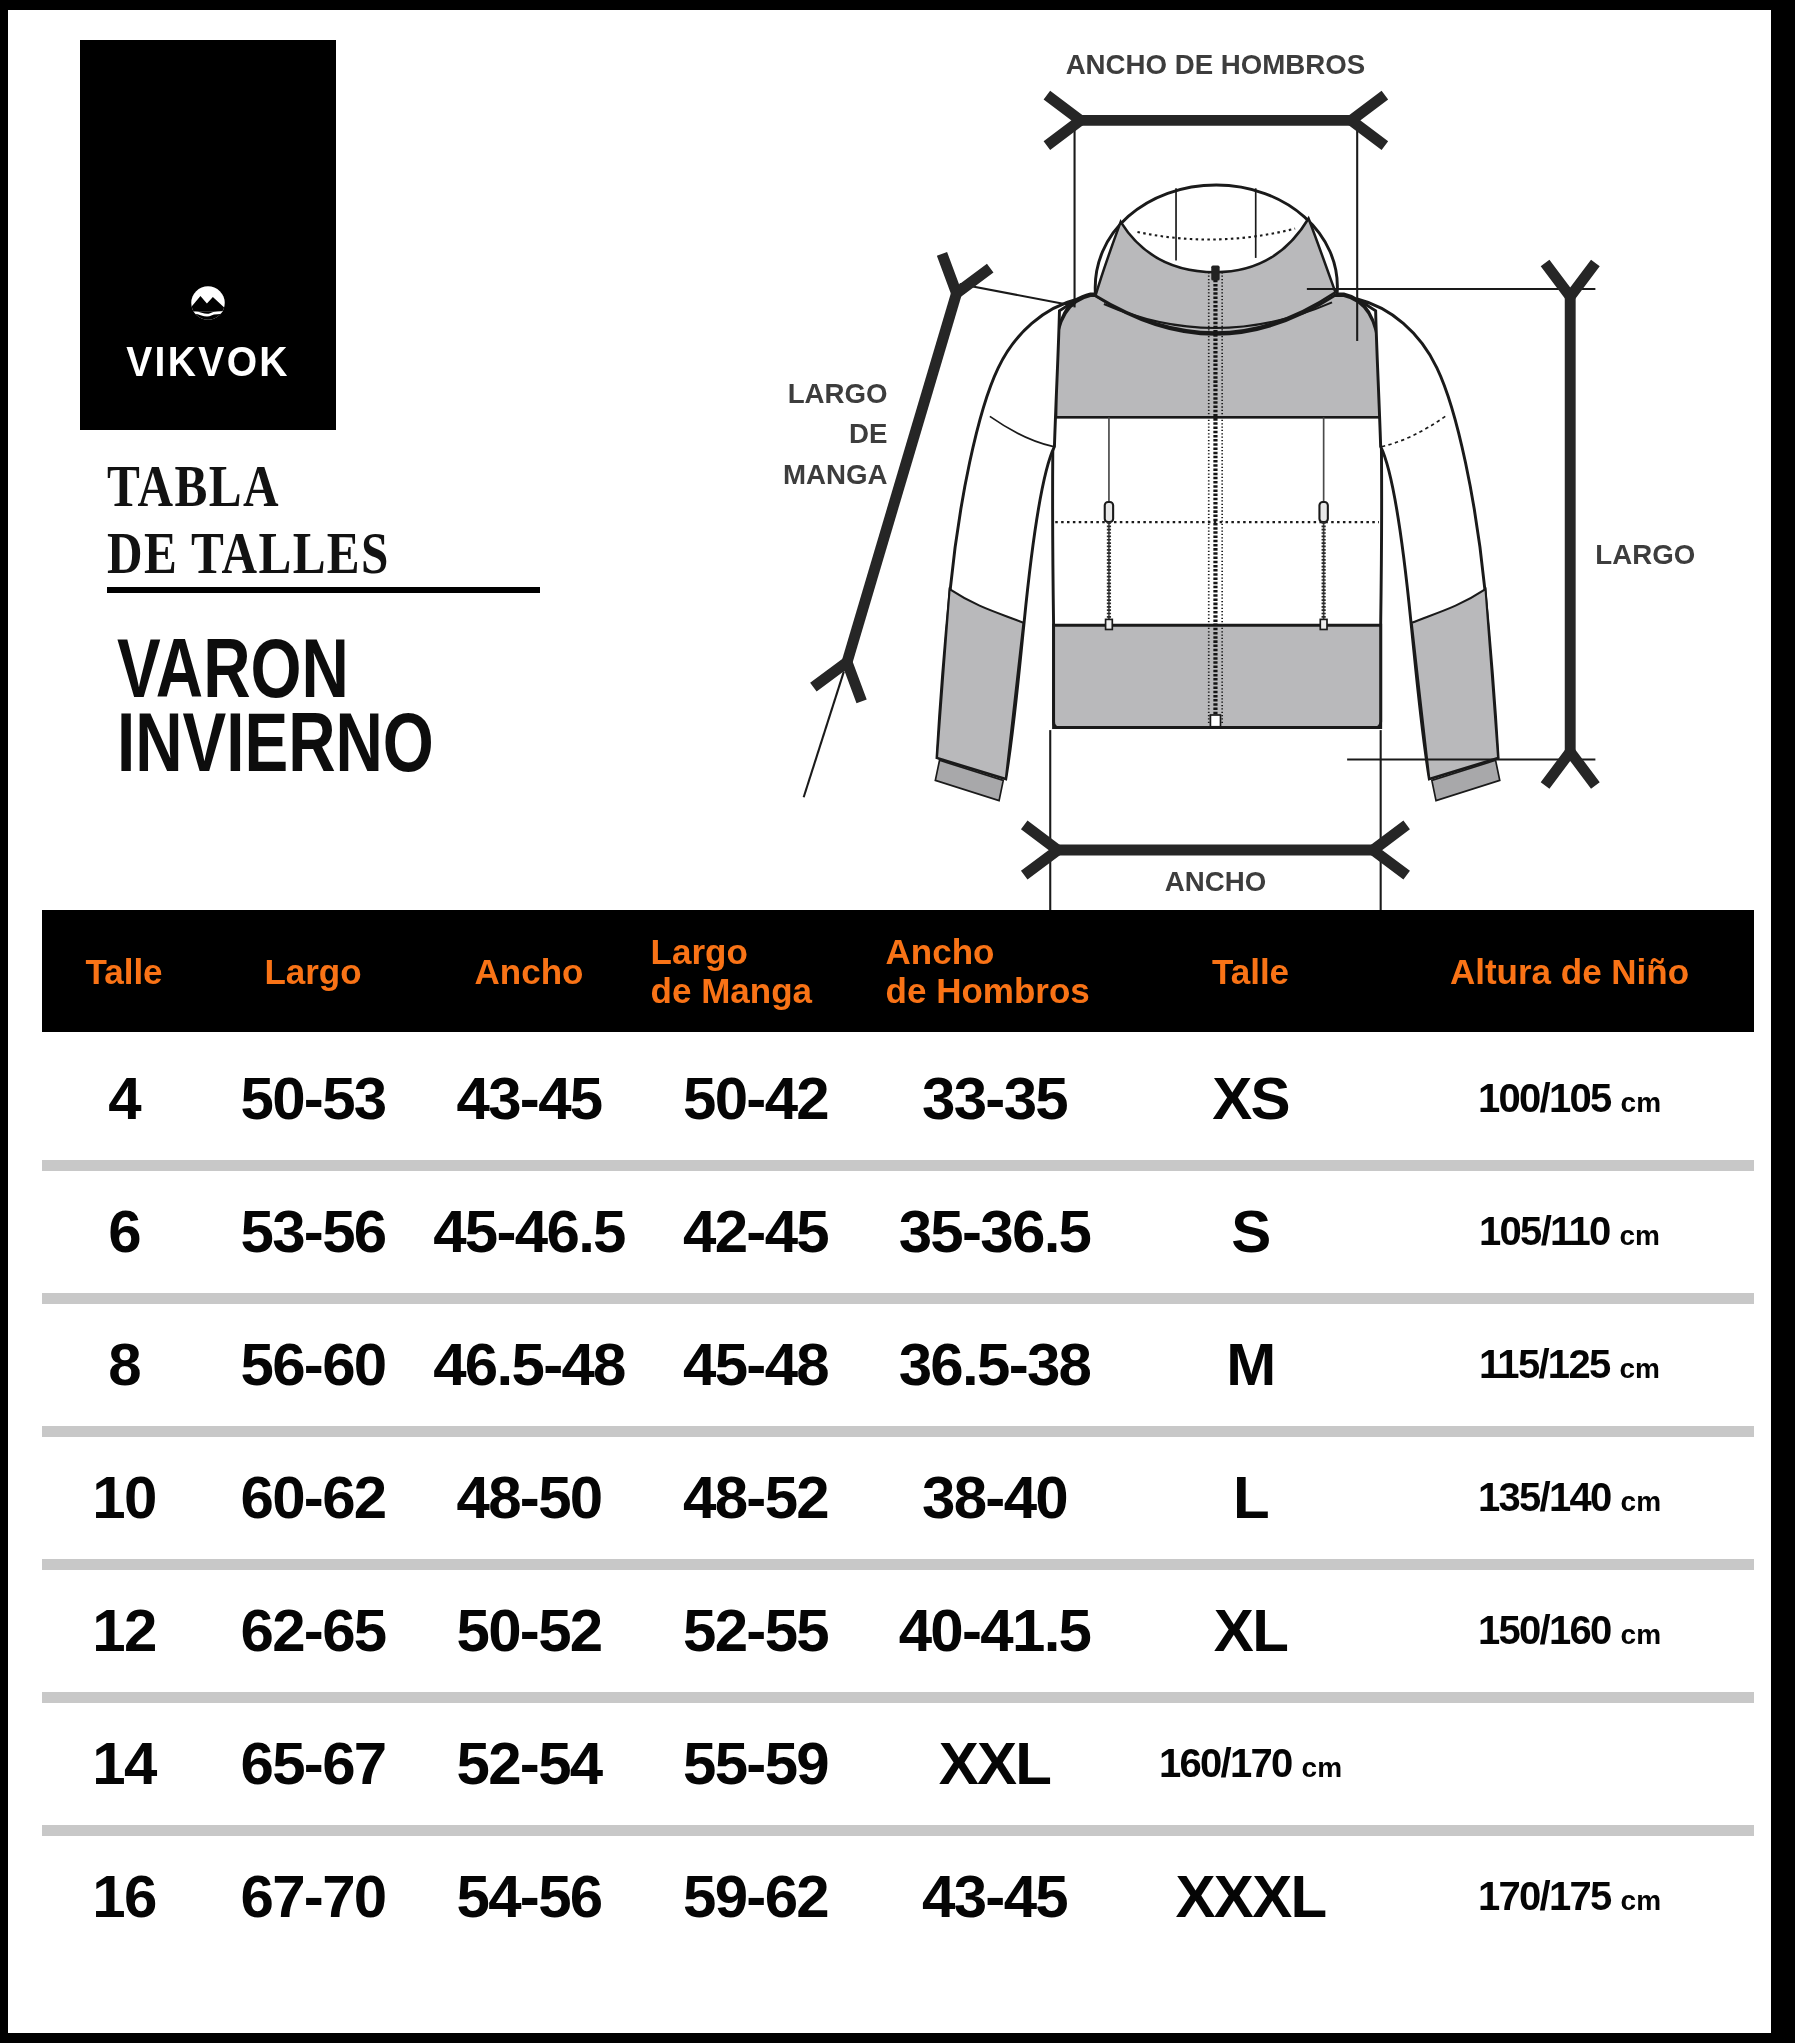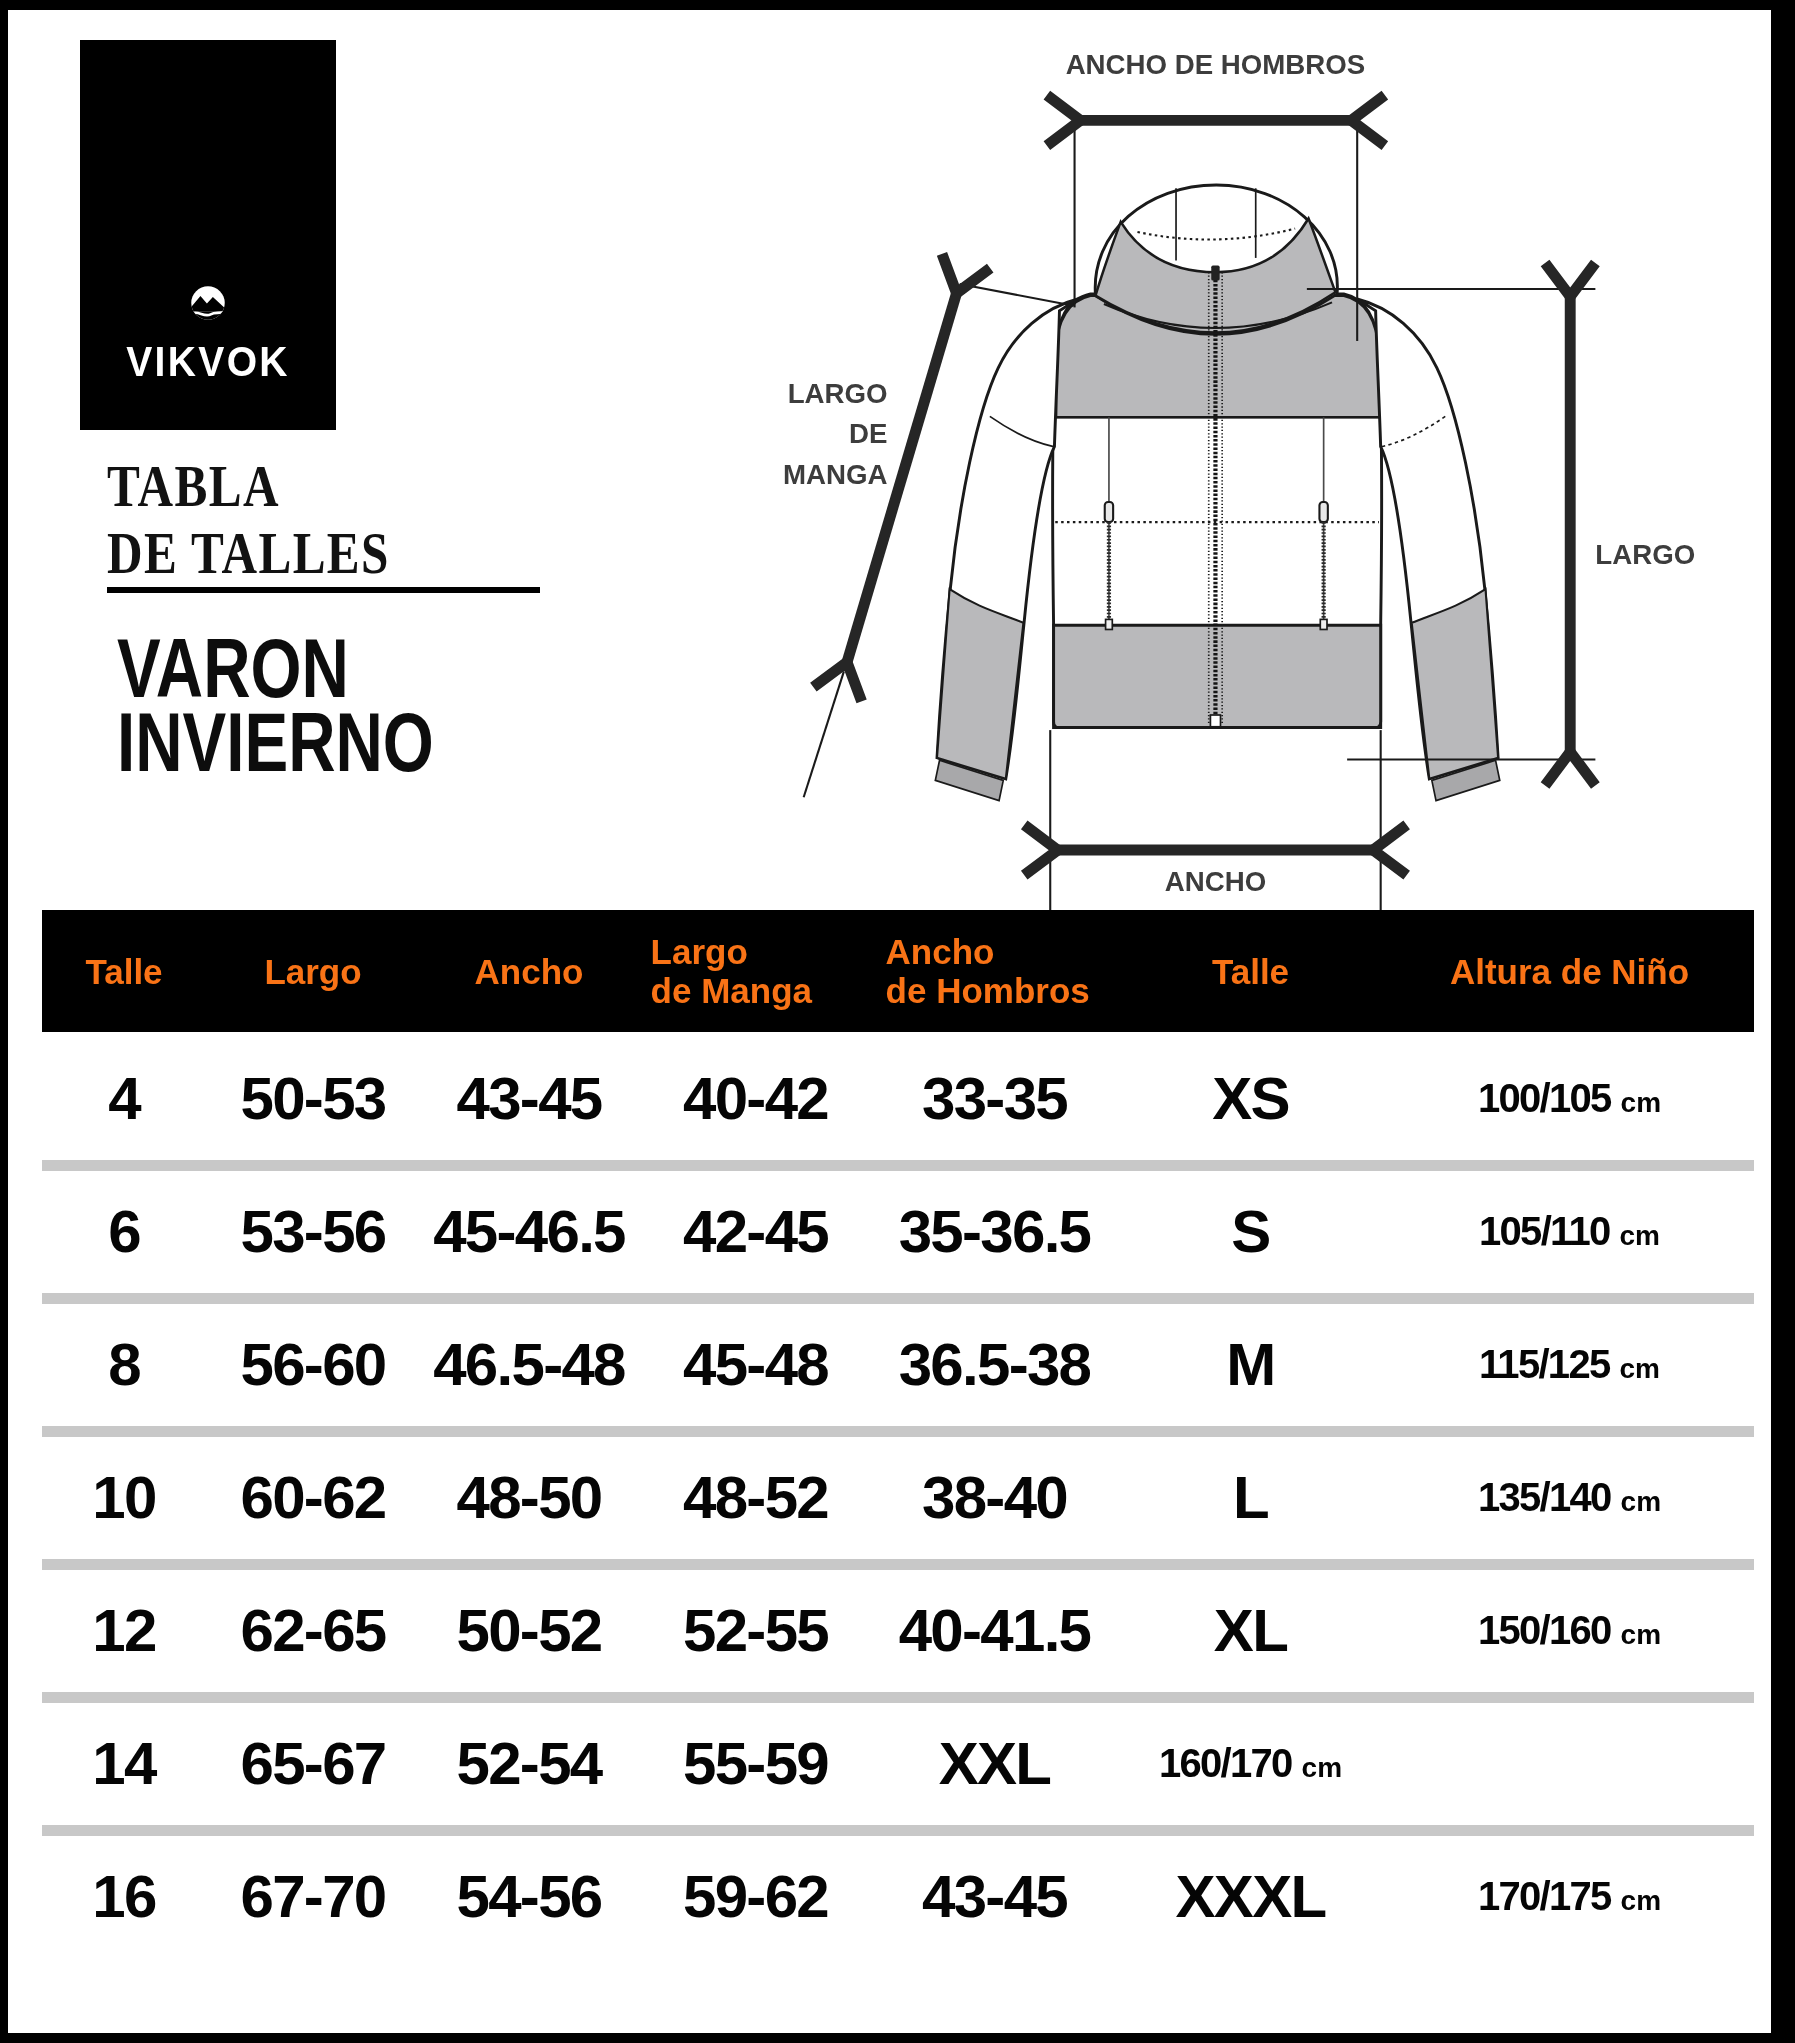--- a/index.html
+++ b/index.html
@@ -216,21 +216,21 @@
       <span>Altura de Niño</span>
     </div>
   </div>
 
   <div class="tbody">
 
       <div class="trow">
         <div class="dcell"><span class="num">4</span></div>
         <div class="dcell"><span class="num">50-53</span></div>
         <div class="dcell"><span class="num">43-45</span></div>
-        <div class="dcell"><span class="num">40-42</span></div>
+        <div class="dcell"><span class="num">50-42</span></div>
         <div class="dcell"><span class="num">33-35</span></div>
         <div class="dcell"><span class="num">XS</span></div>
         <div class="dcell"><span class="num num-wide">100/105</span><span class="cm">cm</span></div>
       </div>
 
       <div class="trow">
         <div class="dcell"><span class="num">6</span></div>
         <div class="dcell"><span class="num">53-56</span></div>
         <div class="dcell"><span class="num">45-46.5</span></div>
         <div class="dcell"><span class="num">42-45</span></div>

